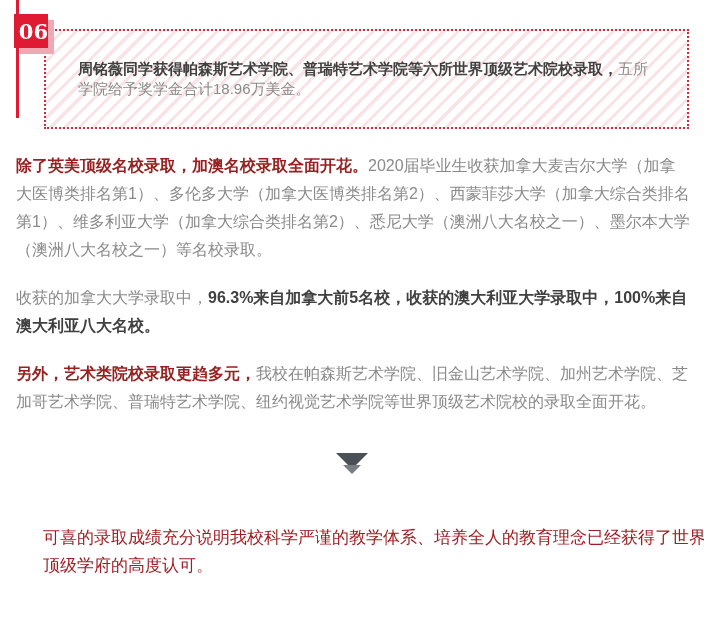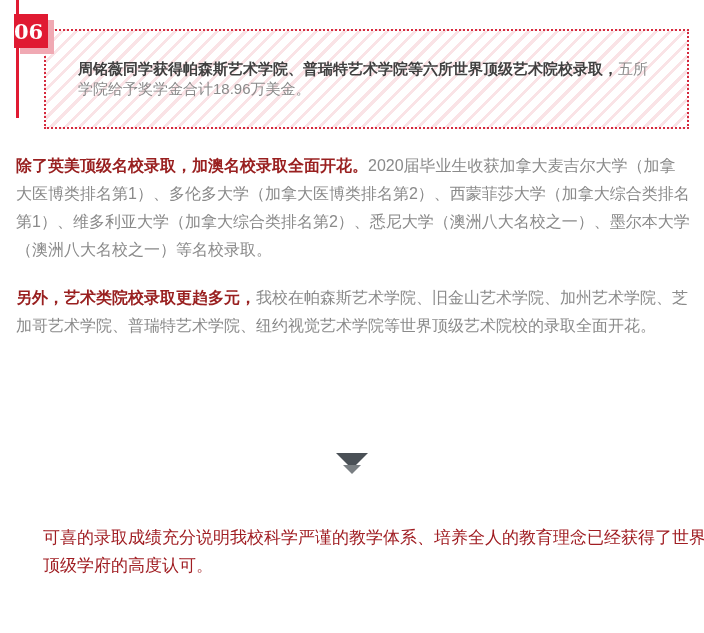--- a/index.html
+++ b/index.html
@@ -31,21 +31,21 @@
     z-index:1;
   }
   .badge{
     position:absolute;left:14px;top:14px;
     width:34px;height:34px;
     background:var(--accent-red);
     box-shadow:6px 6px 0 0 var(--badge-shadow-pink);
     color:#ffffff;
     font-family:"DejaVu Serif","Liberation Serif",serif;
     font-weight:700;font-size:21px;
-    display:flex;align-items:center;justify-content:flex-start;
+    display:flex;align-items:center;justify-content:flex-end;
     z-index:3;
   }
   .highlight-box{
     position:absolute;left:44px;top:29px;
     width:645px;height:100px;
     border:2px dotted var(--dot-border-red);
     background:repeating-linear-gradient(135deg,
       var(--stripe-pink) 0px, var(--stripe-pink) 3px,
       #ffffff 3px, #ffffff 10px);
     padding:28px 26px 0 32px;
@@ -100,20 +100,21 @@
   <div class="badge">
     <span>06</span>
   </div>
 
   <div class="highlight-box">
     <p><span class="hl-bold">周铭薇同学获得帕森斯艺术学院、普瑞特艺术学院等六所世界顶级艺术院校录取，</span><span class="hl-normal">五所学院给予奖学金合计18.96万美金。</span></p>
   </div>
 
   <div class="content">
     <p><span class="seg-red-bold">除了英美顶级名校录取，加澳名校录取全面开花。</span><span class="seg-gray">2020届毕业生收获加拿大麦吉尔大学（加拿大医博类排名第1）、多伦多大学（加拿大医博类排名第2）、西蒙菲莎大学（加拿大综合类排名第1）、维多利亚大学（加拿大综合类排名第2）、悉尼大学（澳洲八大名校之一）、墨尔本大学（澳洲八大名校之一）等名校录取。</span></p>
+    <p><span class="seg-gray">收获的加拿大大学录取中，</span><span class="seg-dark-bold">96.3%来自加拿大前5名校，收获的澳大利亚大学录取中，100%来自澳大利亚八大名校。</span></p>
     <p><span class="seg-red-bold">另外，艺术类院校录取更趋多元，</span><span class="seg-gray">我校在帕森斯艺术学院、旧金山艺术学院、加州艺术学院、芝加哥艺术学院、普瑞特艺术学院、纽约视觉艺术学院等世界顶级艺术院校的录取全面开花。</span></p>
   </div>
 
   <div class="arrow-wrap">
     <span>
       <span class="tri-big" style="display:block"></span>
       <span class="tri-small" style="display:block;margin:-4px auto 0 auto"></span>
     </span>
   </div>
 

